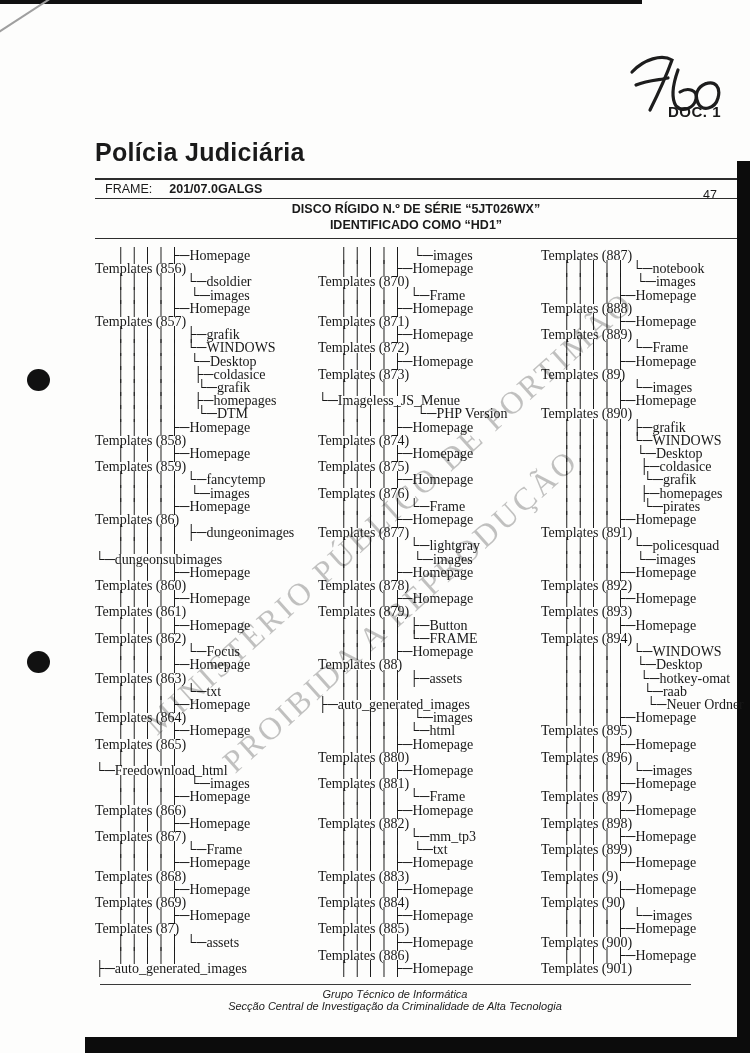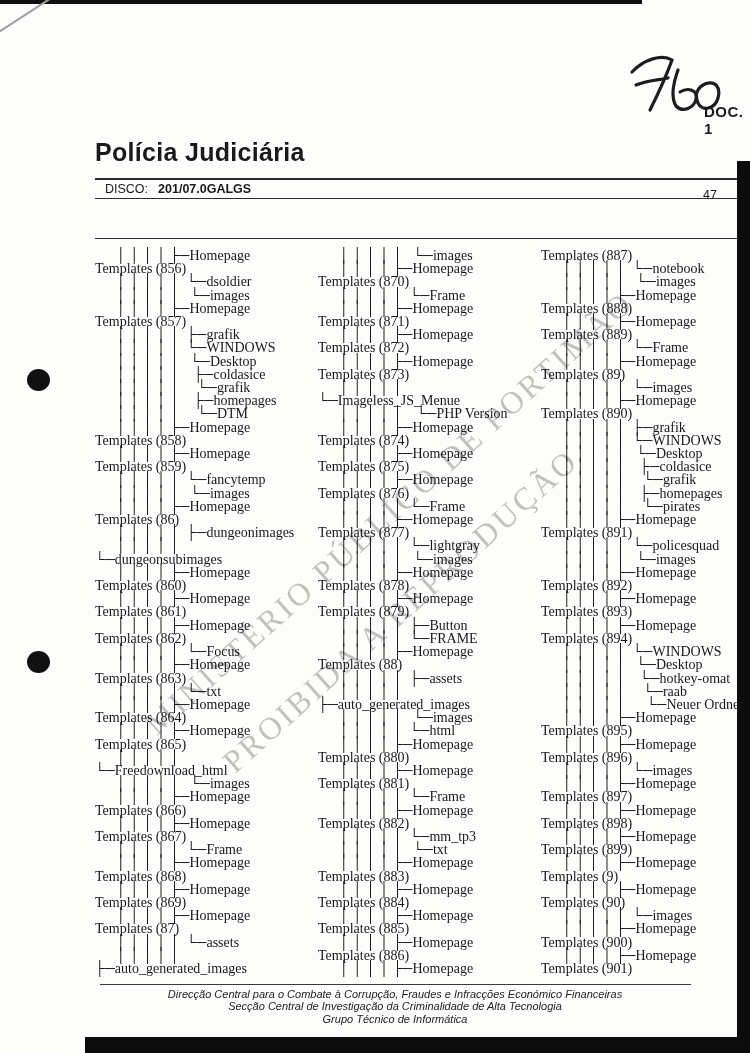--- a/index.html
+++ b/index.html
@@ -14,29 +14,29 @@
   
   .scan-top{position:absolute;left:0;top:0;width:642px;height:4px;background:#101010;}
   .scan-corner{position:absolute;left:-10px;top:14px;width:70px;height:2px;background:#9f9f9f;transform:rotate(-33deg);}
   .scan-right{position:absolute;left:737px;top:161px;width:13px;height:892px;background:#0c0c0c;}
   .scan-bottom{position:absolute;left:85px;top:1037px;width:665px;height:16px;background:#0c0c0c;}
   .hole{position:absolute;width:23px;height:22px;border-radius:50%;background:#111;}
   .hole.h1{left:27px;top:369px;}
   .hole.h2{left:27px;top:651px;}
   
   .handwriting{position:absolute;left:622px;top:42px;width:100px;height:84px;}
-  .doc-label{position:absolute;left:668px;top:103px;font-size:15px;font-weight:bold;letter-spacing:.5px;margin-left:36px;}
+  .doc-label{position:absolute;left:668px;top:103px;font-size:15px;font-weight:bold;letter-spacing:.5px;}
   .title{position:absolute;left:95px;top:138px;width:642px;font-size:25px;font-weight:bold;letter-spacing:.3px;}
   .rule{position:absolute;background:#2d2d2d;height:2px;}
   .rule.r1{left:95px;top:178px;width:642px;}
   .rule.r2{left:95px;top:198px;width:642px;height:1px;}
   .rule.r3{left:95px;top:238px;width:642px;height:1px;}
   .rule.r4{left:100px;top:984px;width:591px;height:1px;background:#3a3a3a;}
   .nuipc{position:absolute;left:105px;top:182px;font-size:12.5px;}
-  .nuipc b{margin-left:10px;}
+  .nuipc b{margin-left:17px;}
   .pagenum{position:absolute;left:703px;top:188px;font-size:12.5px;}
   .subtitle{position:absolute;left:95px;top:202px;width:642px;text-align:center;font-size:12.5px;font-weight:bold;line-height:15.5px;}
   
   .wm{position:absolute;font-family:"Liberation Serif","DejaVu Serif",serif;color:rgba(0,0,0,0.24);white-space:nowrap;transform-origin:0 50%;transform:rotate(-42deg);z-index:1;font-size:32px;letter-spacing:3px;}
   .wm.l1{left:150px;top:710px;}
   .wm.l2{left:228px;top:748px;}
   
   .tree-col{position:absolute;top:249px;width:225px;z-index:2;font-family:"Liberation Serif","DejaVu Serif",serif;font-size:14px;line-height:13.2px;white-space:pre;color:#181818;}
   .tree-col.c1{left:95px;}
   .tree-col.c2{left:318px;}
@@ -64,34 +64,37 @@
       <path d="M83,42 C93,38 99,45 96,56 C93,67 80,70 76,61 C72,52 76,45 83,42"></path>
     </g>
   </svg>
 
   <div class="doc-label">DOC. 1</div>
 
   <div class="title">Polícia Judiciária</div>
 
   <div class="rule r1"></div>
   <div class="nuipc">
-    <span>DISCO:</span><b>201/07.0GALGS</b>
+    <span>FRAME:</span><b>201/07.0GALGS</b>
   </div>
   <div class="pagenum">47</div>
   <div class="rule r2"></div>
 
+  <div class="subtitle">
+    <div>DISCO RÍGIDO N.º DE SÉRIE “5JT026WX”</div>
+    <div>IDENTIFICADO COMO “HD1”</div>
+  </div>
   <div class="rule r3"></div>
 
   <div class="wm l1">MINISTÉRIO PÚBLICO DE PORTIMÃO</div>
   <div class="wm l2">PROIBIDA A REPRODUÇÃO</div>
 
   <div class="tree-col c1"><div>      │ │ │ │ ├─Homepage</div><div>Templates (856)</div><div>      │ │ │ │ │  └─dsoldier</div><div>      │ │ │ │ │   └─images</div><div>      │ │ │ │ ├─Homepage</div><div>Templates (857)</div><div>      │ │ │ │ │  ├─grafik</div><div>      │ │ │ │ │  └─WINDOWS</div><div>      │ │ │ │ │   └─Desktop</div><div>      │ │ │ │ │    ├─coldasice</div><div>      │ │ │ │ │     └─grafik</div><div>      │ │ │ │ │    ├─homepages</div><div>      │ │ │ │ │     └─DTM</div><div>      │ │ │ │ ├─Homepage</div><div>Templates (858)</div><div>      │ │ │ │ ├─Homepage</div><div>Templates (859)</div><div>      │ │ │ │ │  └─fancytemp</div><div>      │ │ │ │ │   └─images</div><div>      │ │ │ │ ├─Homepage</div><div>Templates (86)</div><div>      │ │ │ │ │  ├─dungeonimages</div><div>      │ │ │ │ │</div><div>└─dungeonsubimages</div><div>      │ │ │ │ ├─Homepage</div><div>Templates (860)</div><div>      │ │ │ │ ├─Homepage</div><div>Templates (861)</div><div>      │ │ │ │ ├─Homepage</div><div>Templates (862)</div><div>      │ │ │ │ │  └─Focus</div><div>      │ │ │ │ ├─Homepage</div><div>Templates (863)</div><div>      │ │ │ │ │  └─txt</div><div>      │ │ │ │ ├─Homepage</div><div>Templates (864)</div><div>      │ │ │ │ ├─Homepage</div><div>Templates (865)</div><div>      │ │ │ │ │</div><div>└─Freedownload_html</div><div>      │ │ │ │ │   └─images</div><div>      │ │ │ │ ├─Homepage</div><div>Templates (866)</div><div>      │ │ │ │ ├─Homepage</div><div>Templates (867)</div><div>      │ │ │ │ │  └─Frame</div><div>      │ │ │ │ ├─Homepage</div><div>Templates (868)</div><div>      │ │ │ │ ├─Homepage</div><div>Templates (869)</div><div>      │ │ │ │ ├─Homepage</div><div>Templates (87)</div><div>      │ │ │ │ │  └─assets</div><div>      │ │ │ │ │</div><div>├─auto_generated_images</div></div>
   <div class="tree-col c2"><div>      │ │ │ │ │   └─images</div><div>      │ │ │ │ ├─Homepage</div><div>Templates (870)</div><div>      │ │ │ │ │  └─Frame</div><div>      │ │ │ │ ├─Homepage</div><div>Templates (871)</div><div>      │ │ │ │ ├─Homepage</div><div>Templates (872)</div><div>      │ │ │ │ ├─Homepage</div><div>Templates (873)</div><div>      │ │ │ │ │</div><div>└─Imageless_JS_Menue</div><div>      │ │ │ │ │    └─PHP Version</div><div>      │ │ │ │ ├─Homepage</div><div>Templates (874)</div><div>      │ │ │ │ ├─Homepage</div><div>Templates (875)</div><div>      │ │ │ │ ├─Homepage</div><div>Templates (876)</div><div>      │ │ │ │ │  └─Frame</div><div>      │ │ │ │ ├─Homepage</div><div>Templates (877)</div><div>      │ │ │ │ │  └─lightgray</div><div>      │ │ │ │ │   └─images</div><div>      │ │ │ │ ├─Homepage</div><div>Templates (878)</div><div>      │ │ │ │ ├─Homepage</div><div>Templates (879)</div><div>      │ │ │ │ │  ├─Button</div><div>      │ │ │ │ │  └─FRAME</div><div>      │ │ │ │ ├─Homepage</div><div>Templates (88)</div><div>      │ │ │ │ │  ├─assets</div><div>      │ │ │ │ │</div><div>├─auto_generated_images</div><div>      │ │ │ │ │   └─images</div><div>      │ │ │ │ │  └─html</div><div>      │ │ │ │ ├─Homepage</div><div>Templates (880)</div><div>      │ │ │ │ ├─Homepage</div><div>Templates (881)</div><div>      │ │ │ │ │  └─Frame</div><div>      │ │ │ │ ├─Homepage</div><div>Templates (882)</div><div>      │ │ │ │ │  └─mm_tp3</div><div>      │ │ │ │ │   └─txt</div><div>      │ │ │ │ ├─Homepage</div><div>Templates (883)</div><div>      │ │ │ │ ├─Homepage</div><div>Templates (884)</div><div>      │ │ │ │ ├─Homepage</div><div>Templates (885)</div><div>      │ │ │ │ ├─Homepage</div><div>Templates (886)</div><div>      │ │ │ │ ├─Homepage</div></div>
   <div class="tree-col c3"><div>Templates (887)</div><div>      │ │ │ │ │  └─notebook</div><div>      │ │ │ │ │   └─images</div><div>      │ │ │ │ ├─Homepage</div><div>Templates (888)</div><div>      │ │ │ │ ├─Homepage</div><div>Templates (889)</div><div>      │ │ │ │ │  └─Frame</div><div>      │ │ │ │ ├─Homepage</div><div>Templates (89)</div><div>      │ │ │ │ │  └─images</div><div>      │ │ │ │ ├─Homepage</div><div>Templates (890)</div><div>      │ │ │ │ │  ├─grafik</div><div>      │ │ │ │ │  └─WINDOWS</div><div>      │ │ │ │ │   └─Desktop</div><div>      │ │ │ │ │    ├─coldasice</div><div>      │ │ │ │ │     └─grafik</div><div>      │ │ │ │ │    ├─homepages</div><div>      │ │ │ │ │     └─pirates</div><div>      │ │ │ │ ├─Homepage</div><div>Templates (891)</div><div>      │ │ │ │ │  └─policesquad</div><div>      │ │ │ │ │   └─images</div><div>      │ │ │ │ ├─Homepage</div><div>Templates (892)</div><div>      │ │ │ │ ├─Homepage</div><div>Templates (893)</div><div>      │ │ │ │ ├─Homepage</div><div>Templates (894)</div><div>      │ │ │ │ │  └─WINDOWS</div><div>      │ │ │ │ │   └─Desktop</div><div>      │ │ │ │ │    └─hotkey-omat</div><div>      │ │ │ │ │     └─raab</div><div>      │ │ │ │ │      └─Neuer Ordner</div><div>      │ │ │ │ ├─Homepage</div><div>Templates (895)</div><div>      │ │ │ │ ├─Homepage</div><div>Templates (896)</div><div>      │ │ │ │ │  └─images</div><div>      │ │ │ │ ├─Homepage</div><div>Templates (897)</div><div>      │ │ │ │ ├─Homepage</div><div>Templates (898)</div><div>      │ │ │ │ ├─Homepage</div><div>Templates (899)</div><div>      │ │ │ │ ├─Homepage</div><div>Templates (9)</div><div>      │ │ │ │ ├─Homepage</div><div>Templates (90)</div><div>      │ │ │ │ │  └─images</div><div>      │ │ │ │ ├─Homepage</div><div>Templates (900)</div><div>      │ │ │ │ ├─Homepage</div><div>Templates (901)</div></div>
 
   <div class="rule r4"></div>
   <div class="footer">
-    <div>Direcção Central para o Combate à Corrupção, Fraudes e Infracções Económico Financeiras</div>
+    <div>Grupo Técnico de Informática</div>
     <div>Secção Central de Investigação da Criminalidade de Alta Tecnologia</div>
-    <div>Grupo Técnico de Informática</div>
   </div>
 
 </div>
 
 </body></html>

